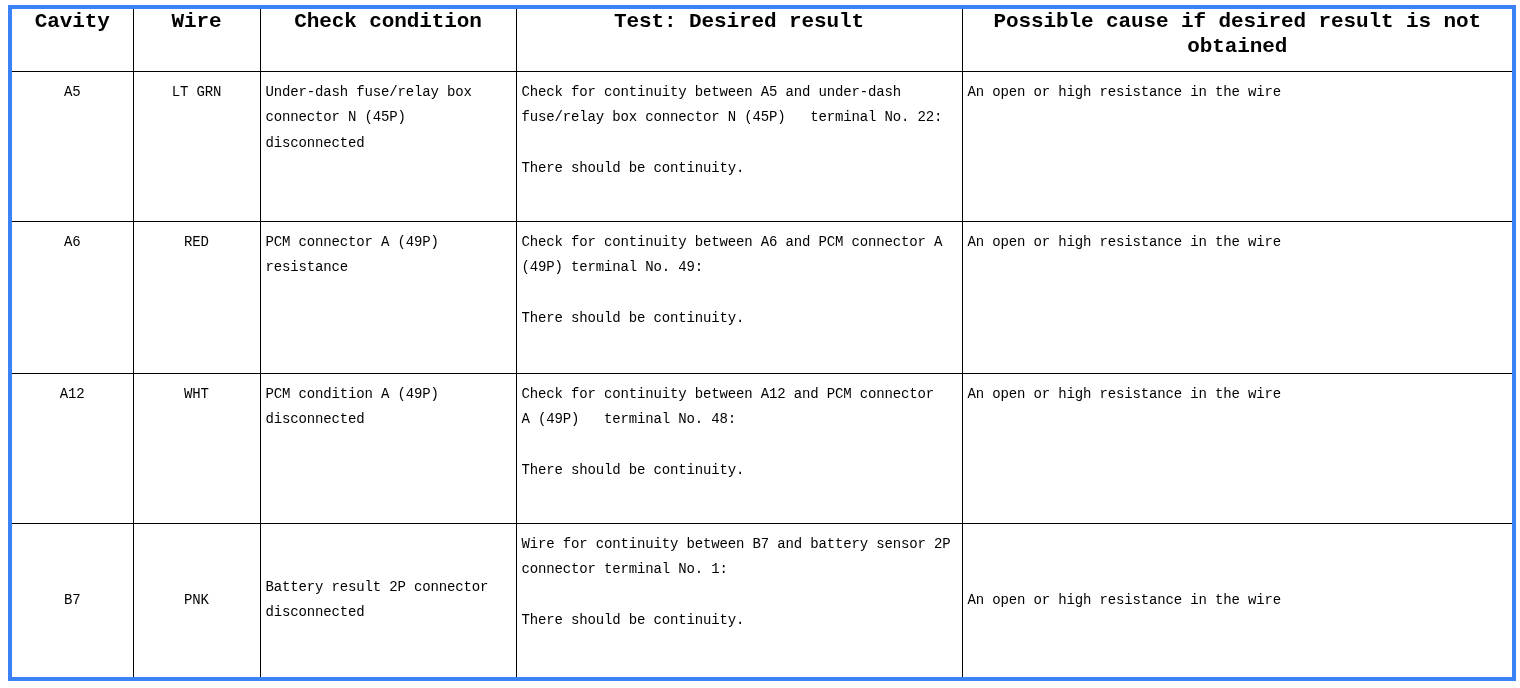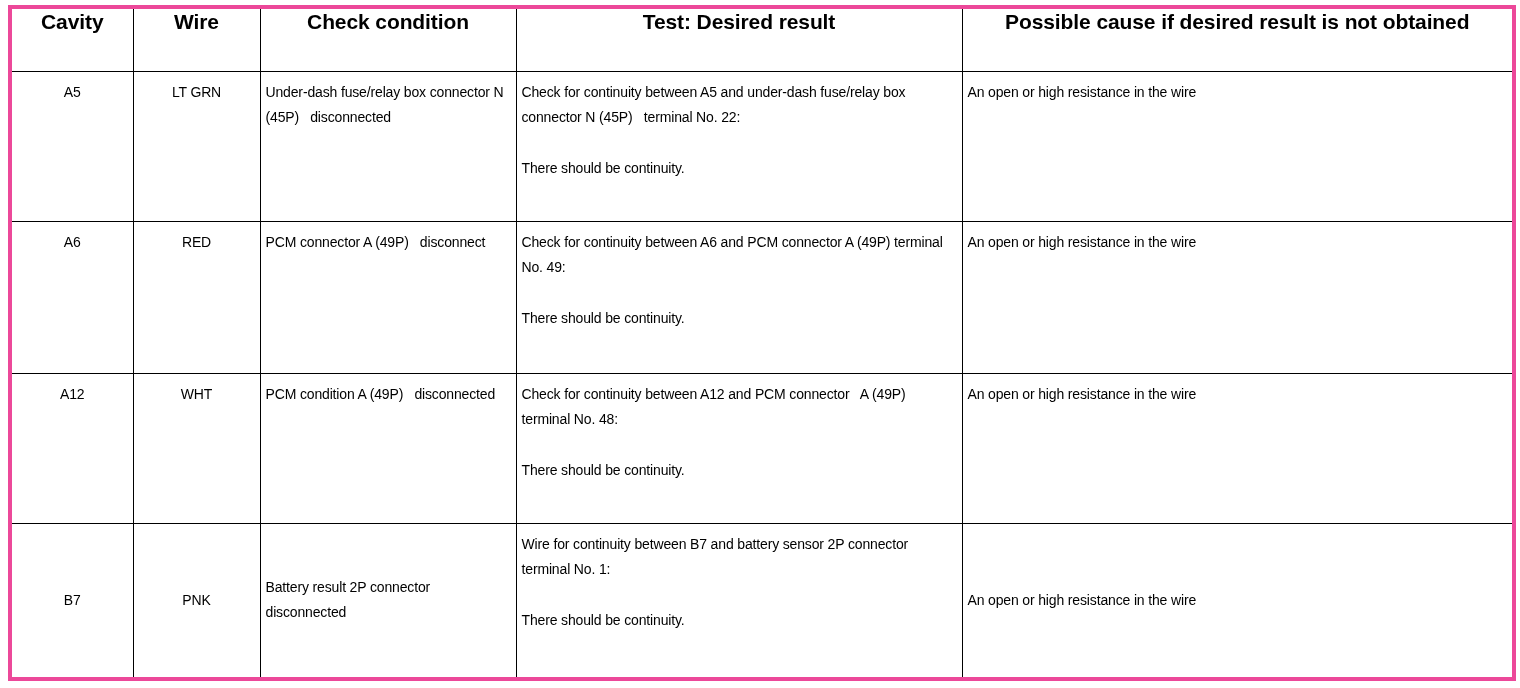--- a/index.html
+++ b/index.html
@@ -21,21 +21,22 @@
     height: 688px;
     box-sizing: border-box;
     padding: 5px 8px 7px 8px;
   }
 
   table.spec-table {
     width: 1504px;
     height: 676px;
     border-collapse: collapse;
     table-layout: fixed;
-    border: 4px solid #ec4899;
+    border: 4px solid #3b82f6;
+    font-family: Liberation Mono, monospace;
   }
 
   table.spec-table td,
   table.spec-table th {
     border: 1px solid #000000;
     vertical-align: top;
     padding: 0;
     background: #ffffff;
   }
 
@@ -158,21 +159,21 @@
       </tr>
 
       <tr class="row-2">
         <td class="cell-cavity">
           <div class="pad txt">A6</div>
         </td>
         <td class="cell-wire">
           <div class="pad txt">RED</div>
         </td>
         <td class="cell-cond">
-          <div class="pad txt">PCM connector A (49P)   disconnect</div>
+          <div class="pad txt">PCM connector A (49P)   resistance</div>
         </td>
         <td class="cell-test">
           <div class="pad">
             <div class="txt">Check for continuity between A6 and PCM connector A (49P) terminal No. 49:</div>
             <div class="blank-line"></div>
             <div class="txt">There should be continuity.</div>
           </div>
         </td>
         <td class="cell-cause">
           <div class="pad txt">An open or high resistance in the wire</div>

